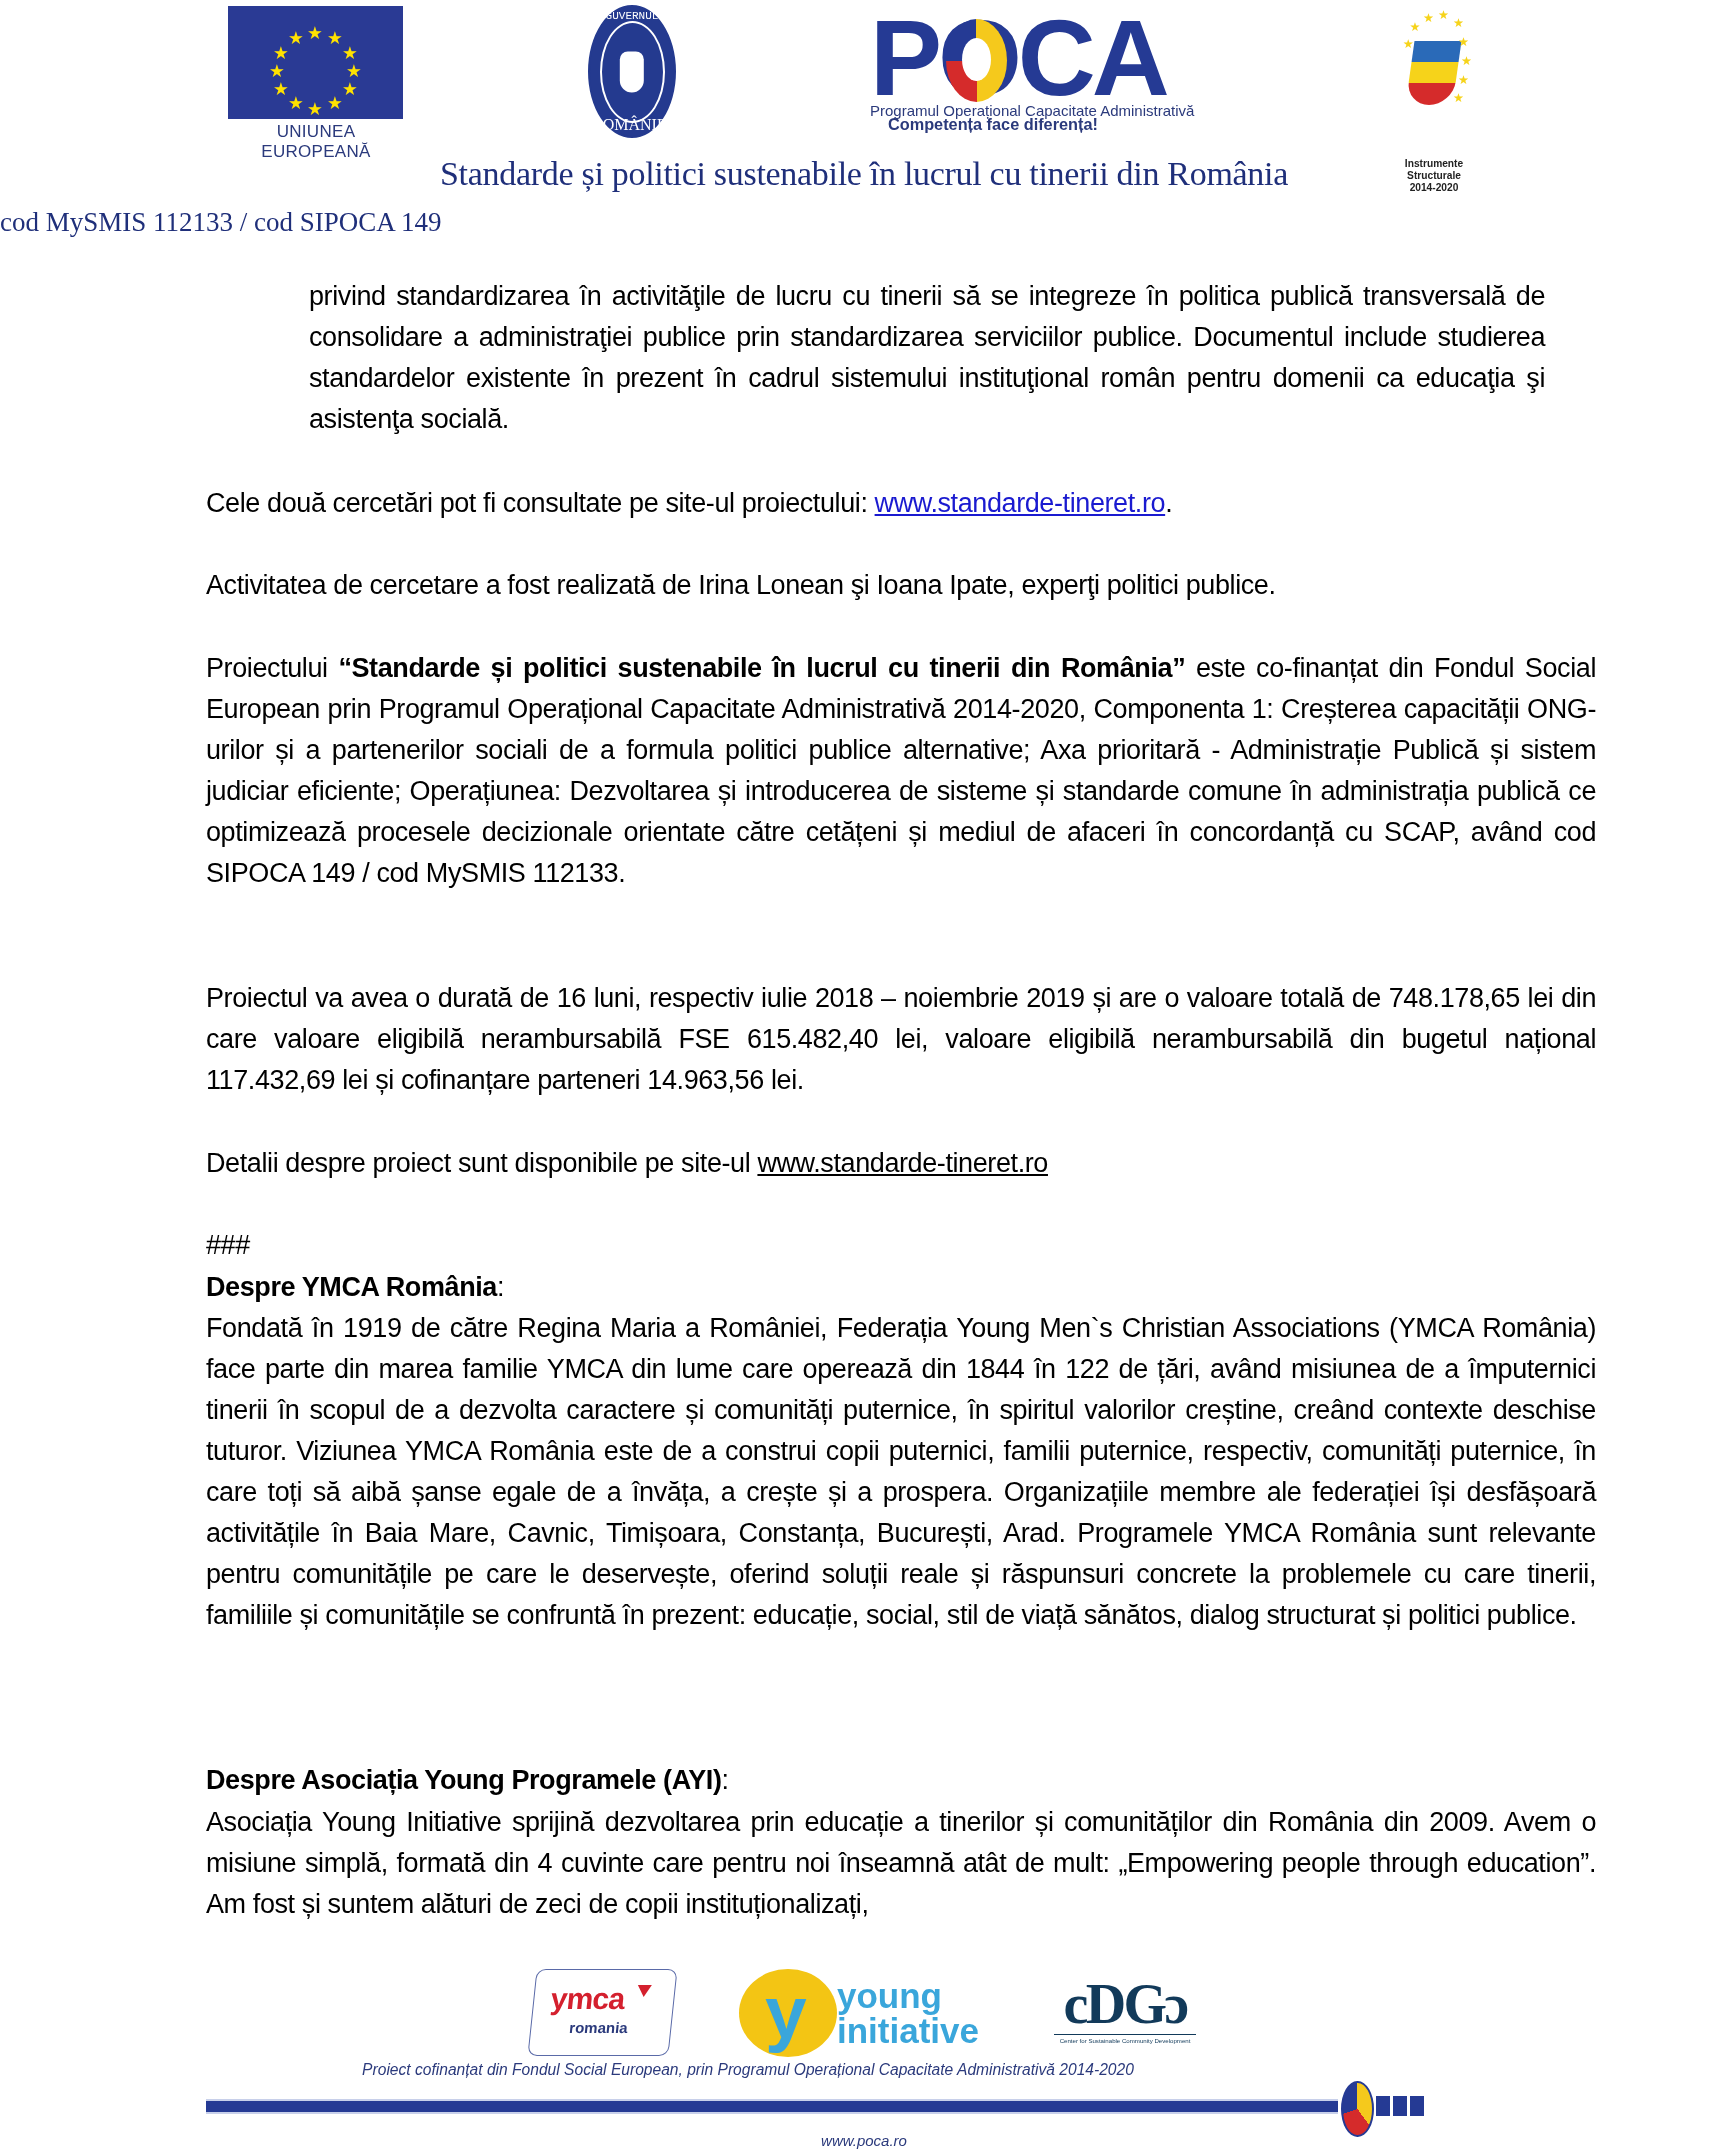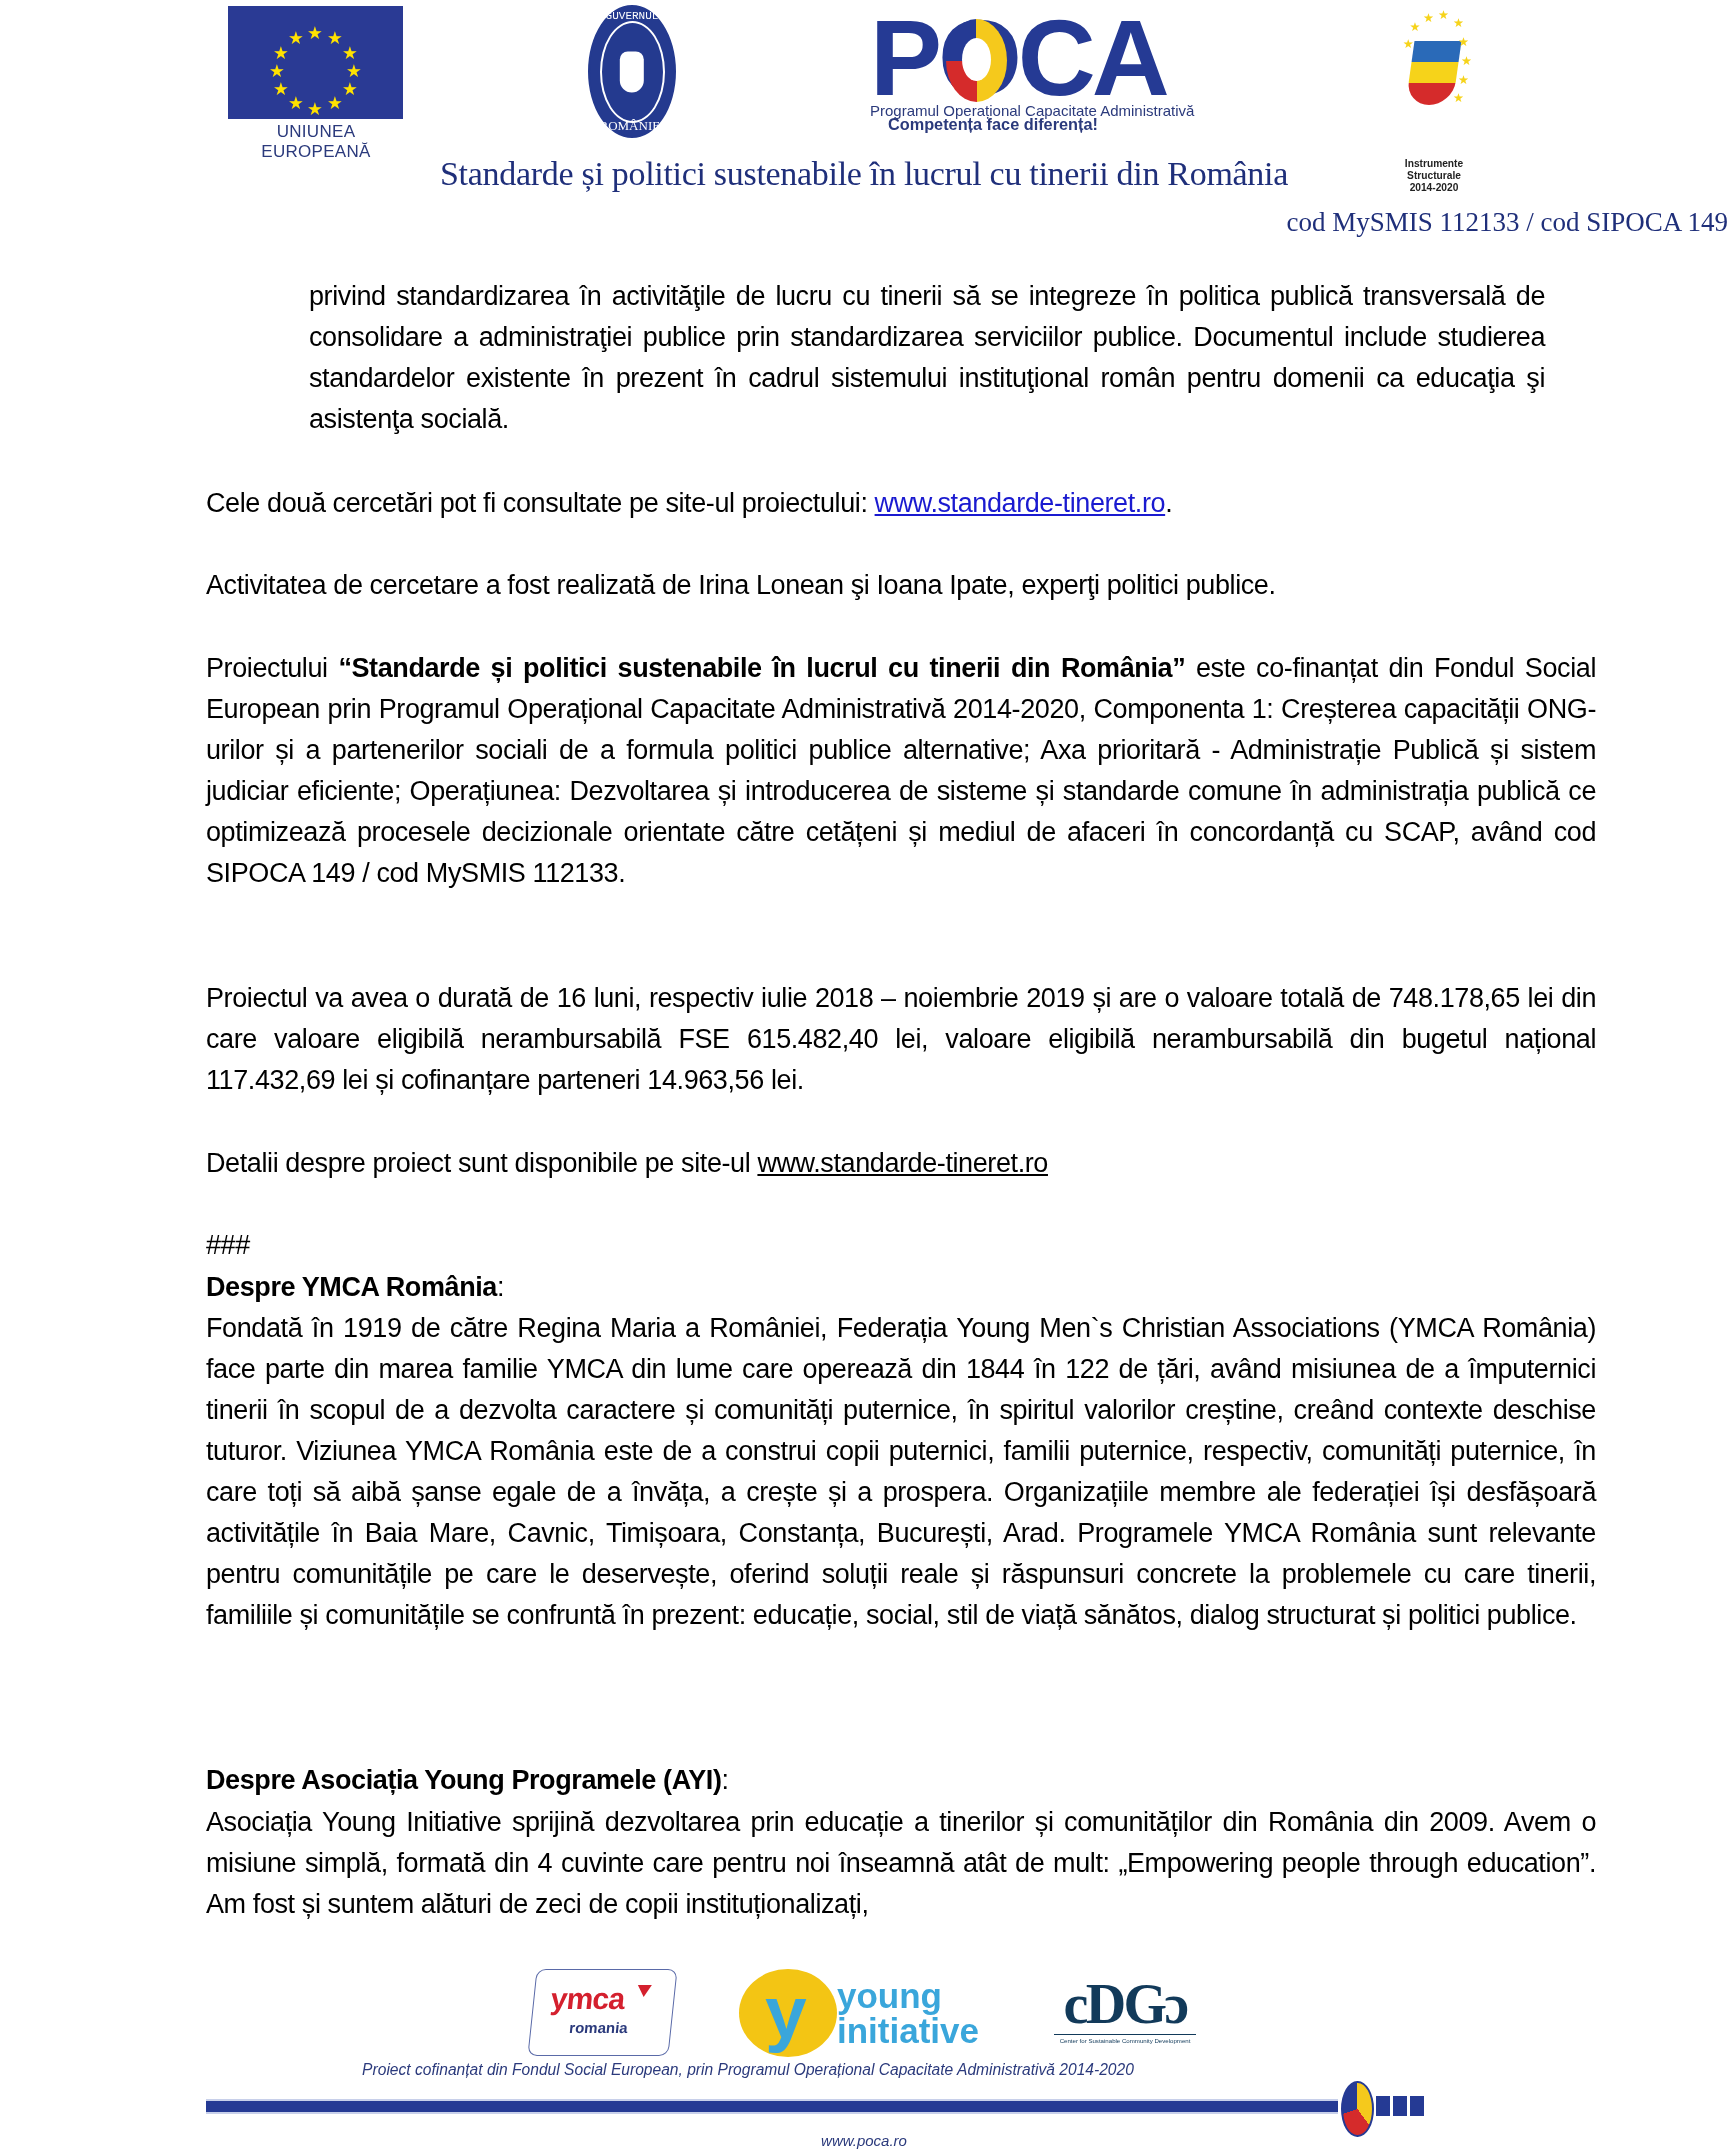--- a/index.html
+++ b/index.html
@@ -6,38 +6,38 @@
   body { width:1728px; height:2151px; position:relative; overflow:hidden; font-family:"Liberation Sans", sans-serif; color:#000; }
   .abs { position:absolute; }
 
   
   .eu-flag { left:228px; top:6.1px; width:175px; height:113px; background:#2a3a94; }
   .eu-star { position:absolute; color:#ffe200; font-size:17.6px; line-height:1; }
   .eu-label { left:228px; top:122px; width:176px; text-align:center; font-size:17px; color:#2b3a7c; font-family:"Liberation Sans", sans-serif; letter-spacing:0.3px; }
   .gov-seal { left:588px; top:5.4px; width:88px; height:133px; border:2.7px solid #243a8f; border-radius:50%; background:#243a8f; box-sizing:border-box; }
   .gov-inner { position:absolute; left:9.5px; top:13.6px; right:9.5px; bottom:13.6px; border:2px solid #fff; border-radius:50%; }
   .gov-text-top { position:absolute; top:2.7px; width:100%; text-align:center; color:#fff; font-family:Liberation Mono, monospace; font-size:11px; }
-  .gov-text-bot { position:absolute; bottom:2.7px; width:100%; text-align:center; color:#fff; font-family:"Liberation Serif", serif; font-size:13px; }
+  .gov-text-bot { position:absolute; bottom:2.7px; width:100%; text-align:center; color:#fff; font-family:"Liberation Serif", serif; font-size:16px; }
   .gov-eagle { position:absolute; left:50%; top:50%; transform:translate(-50%,-50%); width:24.4px; height:41px; background:#fff; border-radius:8.1px 8.1px 12.2px 12.2px; }
 
   .poca-logo { left:870px; top:9.5px; width:325px; height:95px; }
   .poca-letters { position:absolute; left:0; top:0; font-family:"Liberation Sans", sans-serif; font-weight:bold; font-size:108px; line-height:95px; color:#253a94; letter-spacing:-4.1px; }
   .poca-o { position:absolute; left:76px; top:9.5px; width:61px; height:83px; border-radius:50%; background:conic-gradient(#f5c91c 0 50%, #d52b2b 50% 75%, #253a94 75% 100%); }
   .poca-o-hole { position:absolute; left:16.3px; top:19px; width:28.5px; height:43px; background:#fff; border-radius:50%; }
   .poca-sub1 { left:870px; top:102px; width:339px; font-size:15px; color:#2b3a7c; white-space:nowrap; }
   .poca-sub2 { left:888px; top:115px; width:312px; font-size:16.3px; font-weight:bold; color:#2b3a7c; white-space:nowrap; }
 
   .is-logo { left:1396px; top:6.8px; width:75px; height:102px; }
   .is-swoosh { position:absolute; left:13.6px; top:34px; width:47px; height:64px; border-radius:0 0 27px 27px; background:linear-gradient(180deg,#2a6ab8 0 33%, #f6d31a 33% 66%, #d52b2b 66% 100%); transform:skewX(-8deg); }
   .is-star { position:absolute; color:#f6d31a; font-size:12.2px; }
   .is-label { left:1383px; top:114px; width:102px; text-align:center; font-size:10.2px; font-weight:bold; color:#222; line-height:12.2px;margin-top:44px; }
 
   
   .doc-title { left:0; top:155px; width:1728px; text-align:center; font-family:"Liberation Serif", serif; font-size:34px; color:#1f2f7a; letter-spacing:-0.3px; }
-  .doc-code { left:0; top:207px; width:1728px; text-align:right; font-family:"Liberation Serif", serif; font-size:27px; color:#1f2f7a; }
+  .doc-code { left:0; top:207px; width:1728px; text-align:left; font-family:"Liberation Serif", serif; font-size:27px; color:#1f2f7a; }
 
   
   .para { position:absolute; font-size:27px; line-height:41px; text-align:justify; text-align-last:left; letter-spacing:-0.4px; }
   .indent { left:309px; width:1236px; }
   .full { left:206px; width:1390px; }
   .link-blue { color:#1a1ad0; text-decoration:underline; }
   .link-black { color:#000; text-decoration:underline; }
   b { font-weight:bold; }
 
   

